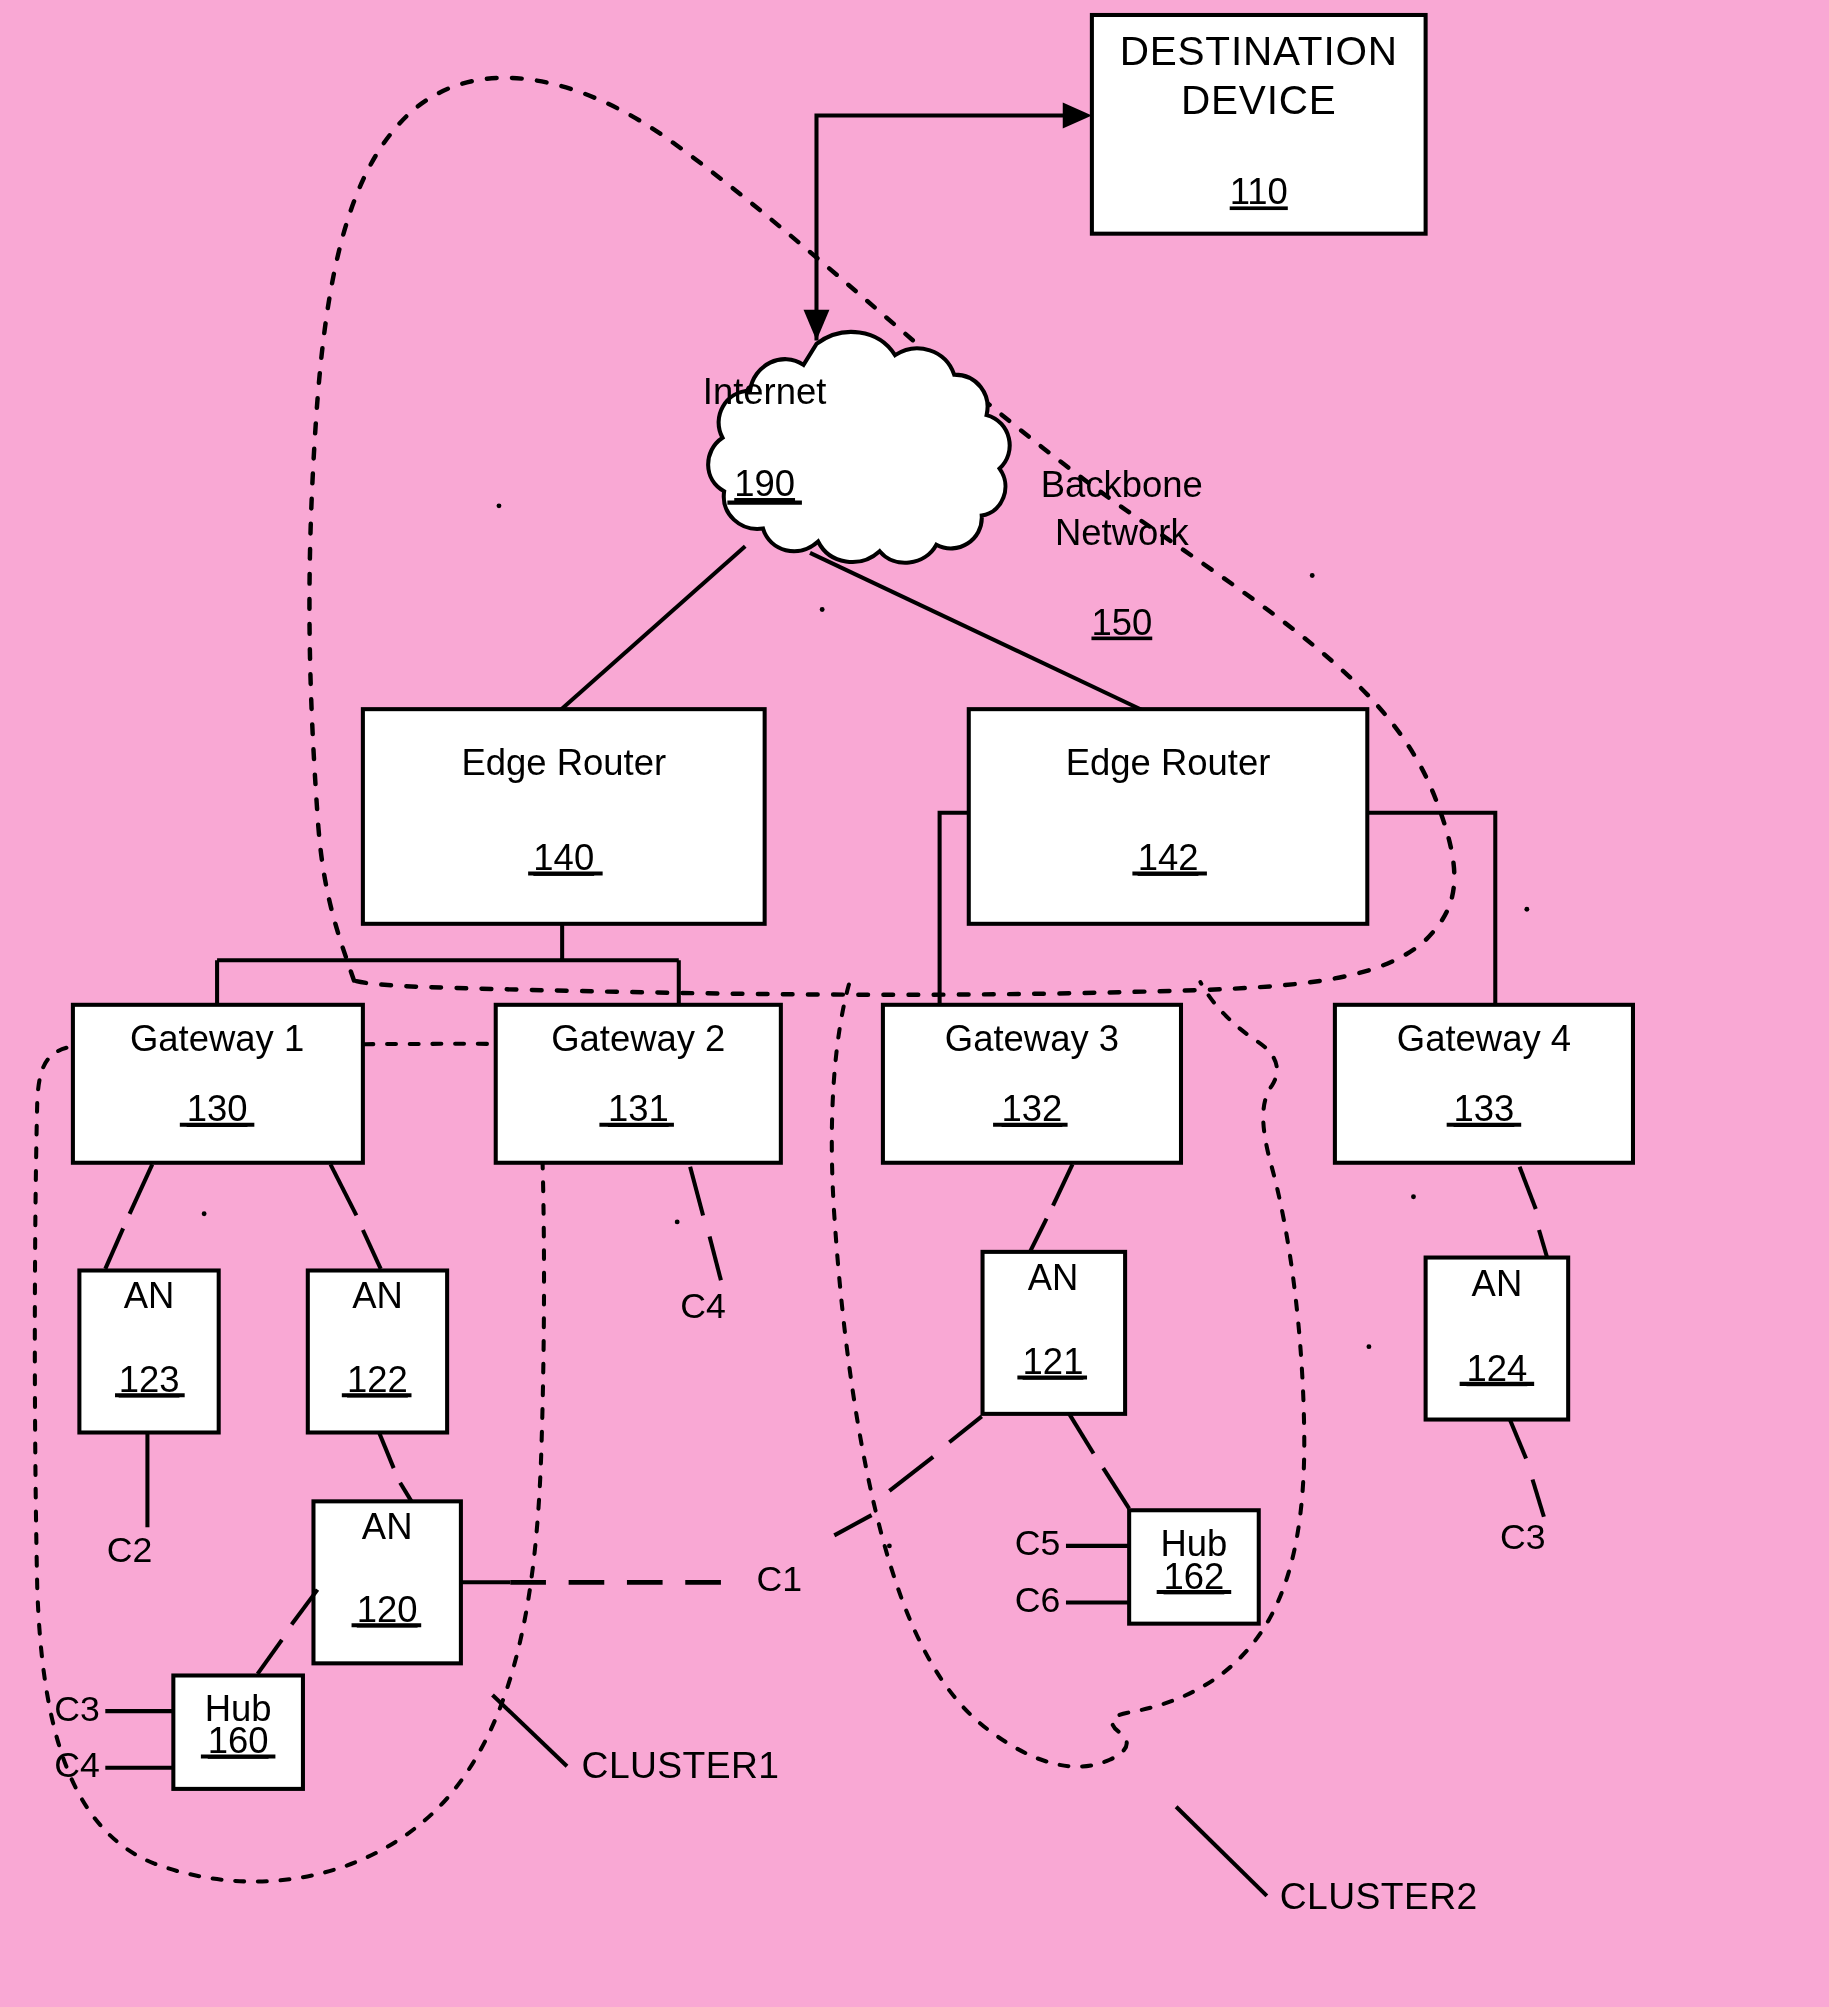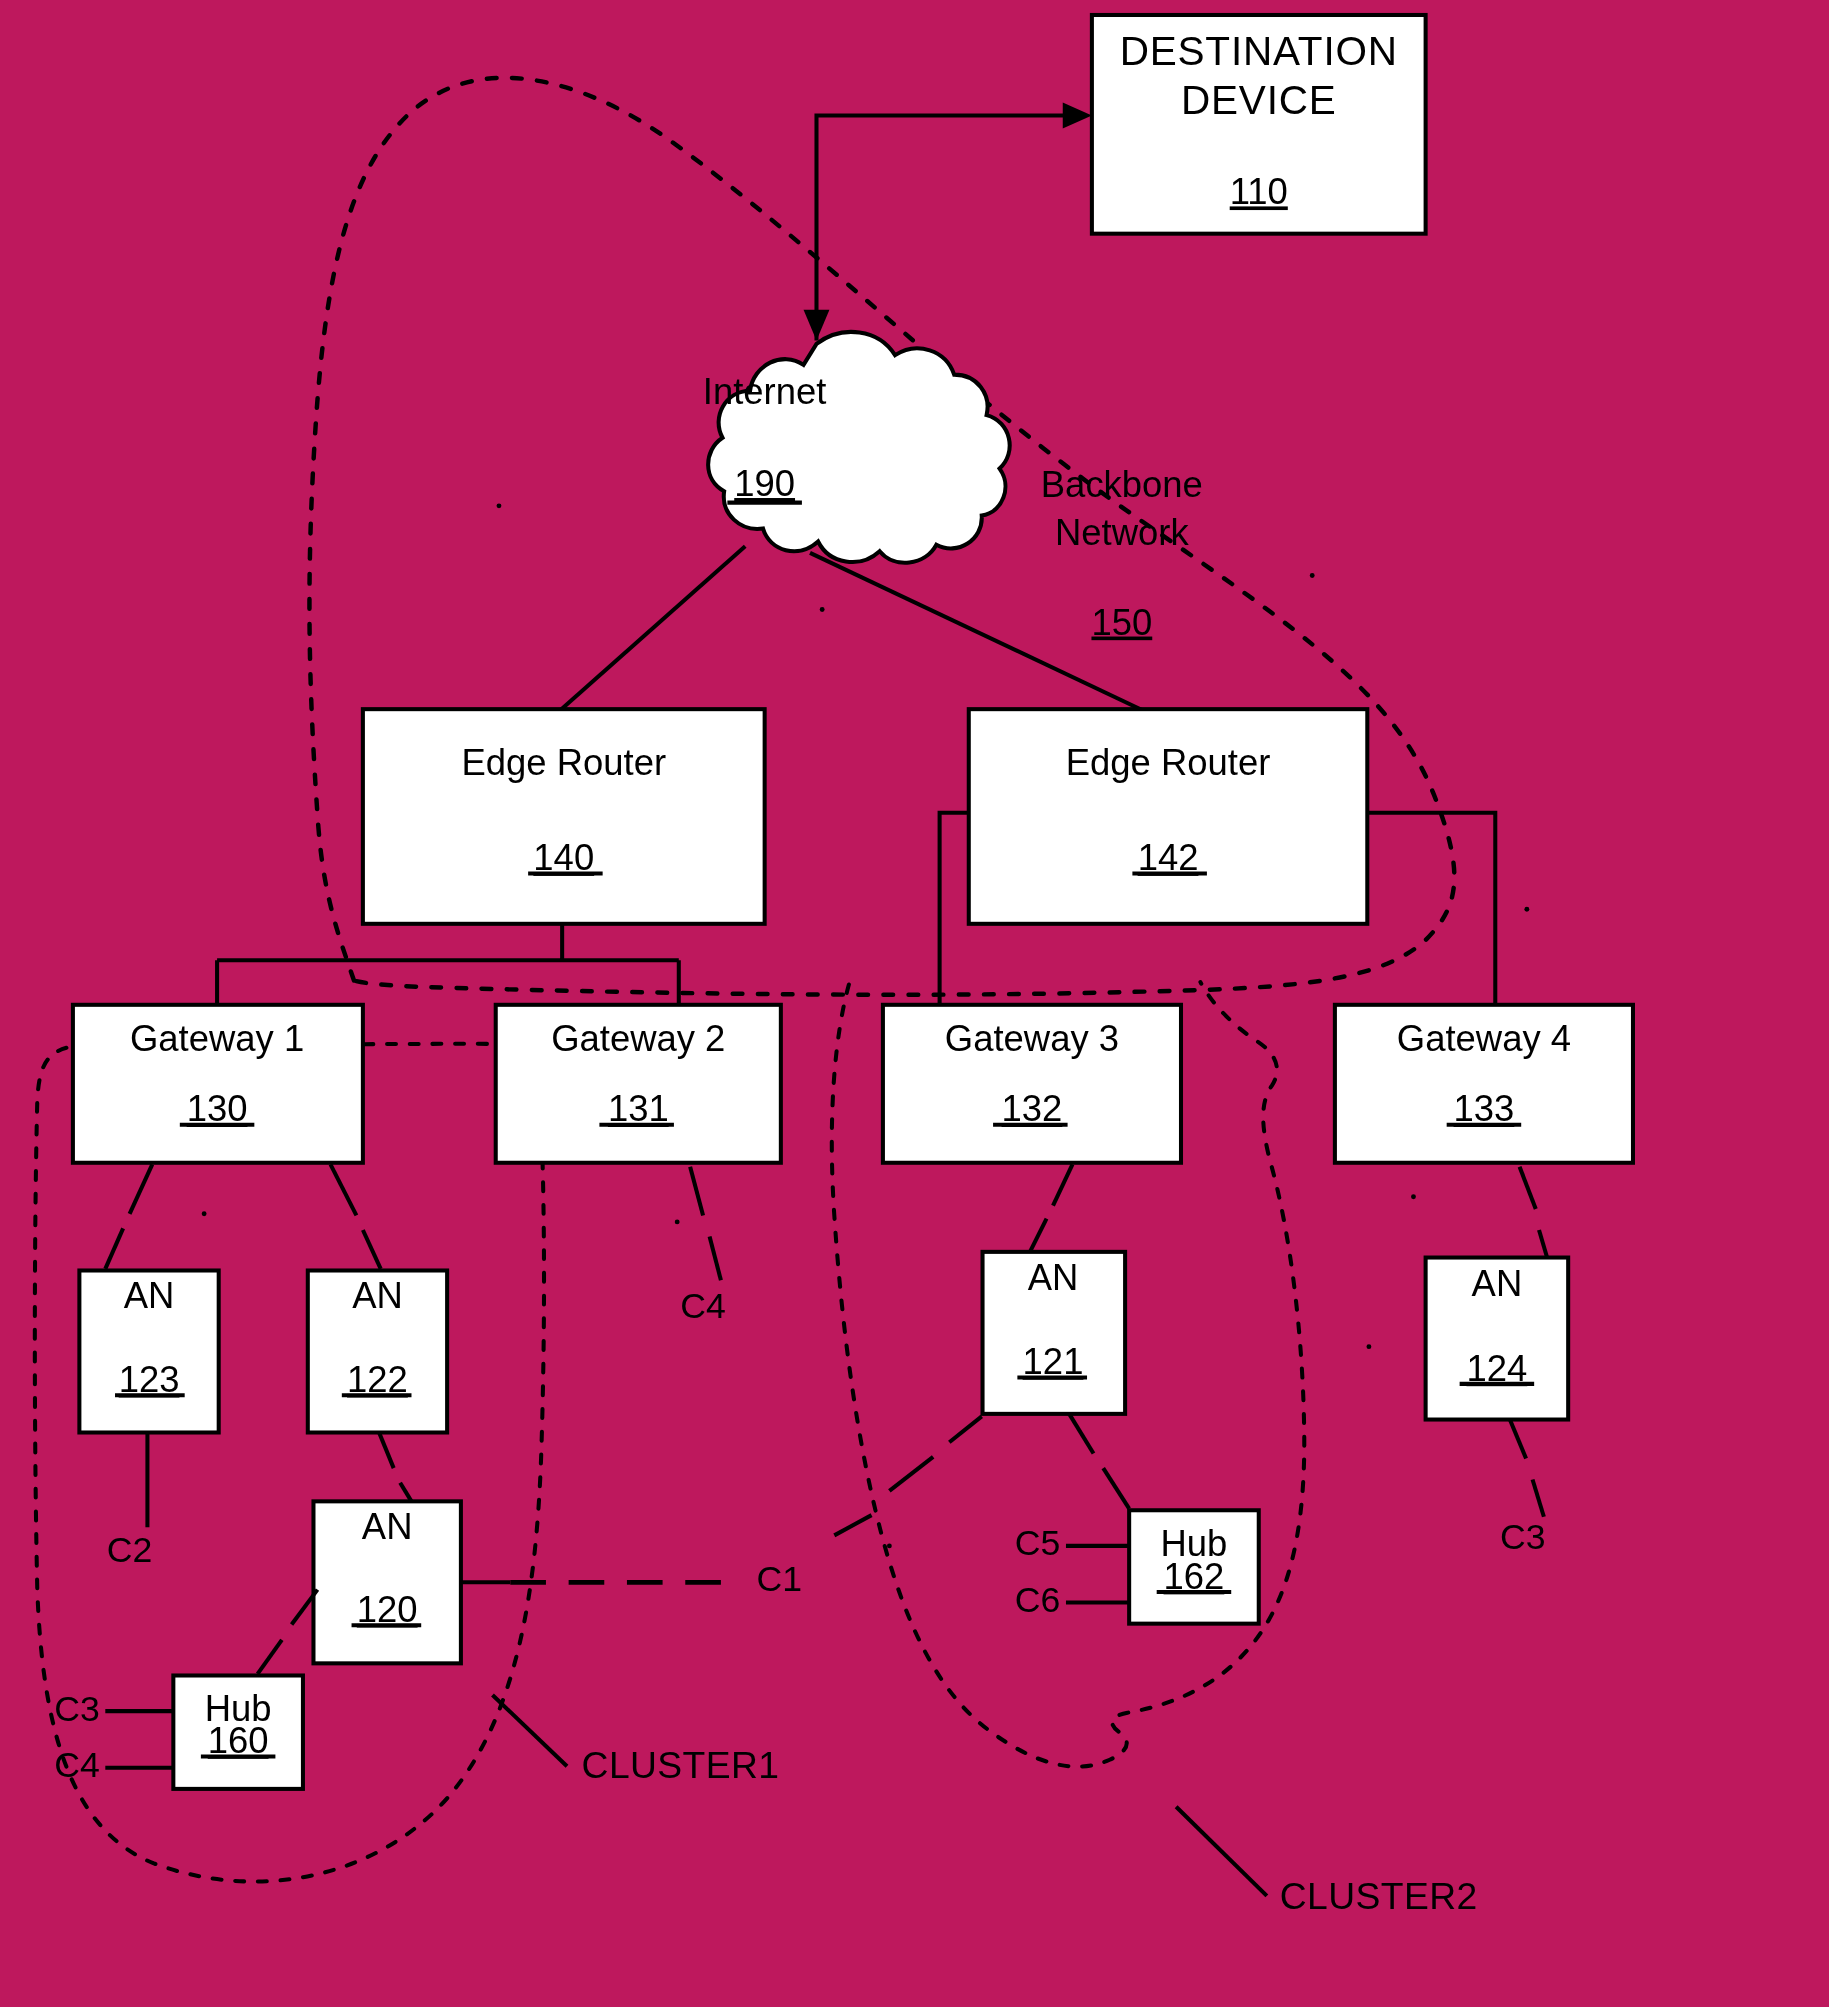--- a/index.html
+++ b/index.html
@@ -11,21 +11,21 @@
   body {
     width: 1829px;
     height: 2008px;
     font-family: "Liberation Sans", sans-serif;
     overflow: hidden;
   }
   #diagram-root {
     position: relative;
     width: 1829px;
     height: 2008px;
-    background: #be185d;
+    background: #f9a8d4;
   }
   svg.canvas {
     position: absolute;
     top: 0;
     left: 0;
     width: 1829px;
     height: 2008px;
   }
   .box {
     fill: #ffffff;

